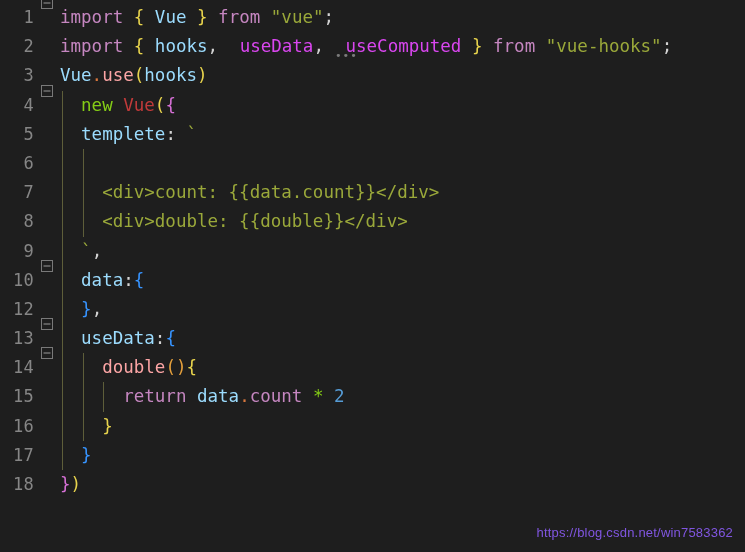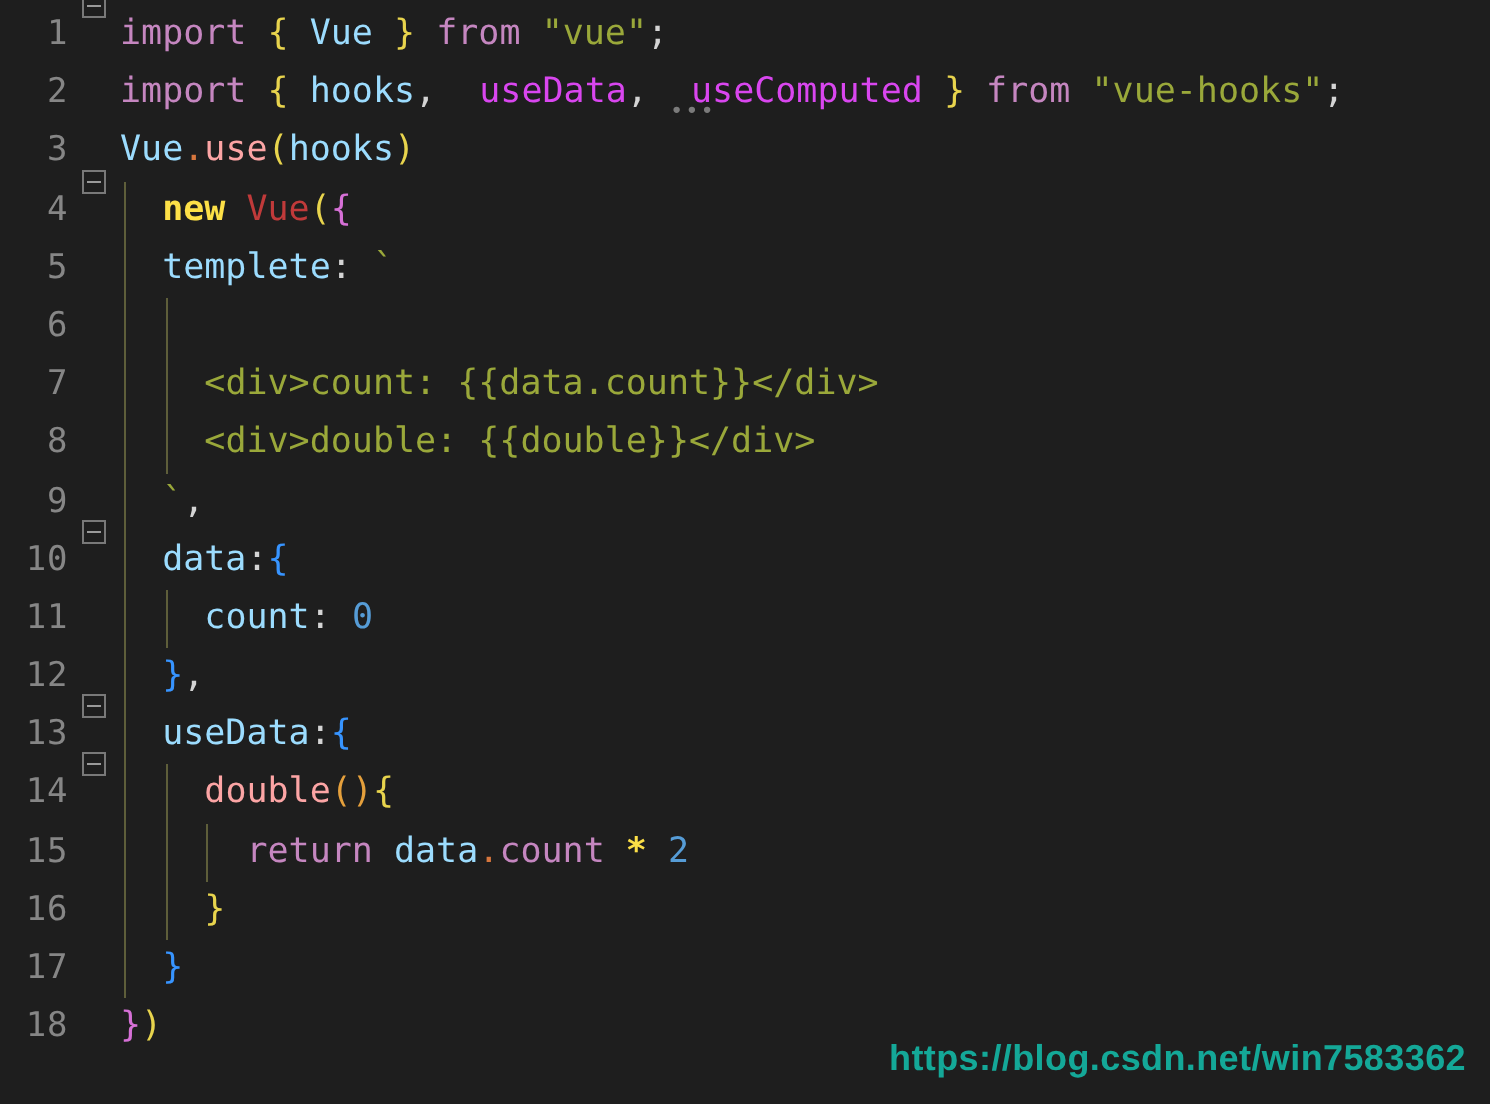--- a/index.html
+++ b/index.html
@@ -99,21 +99,21 @@
     opacity: 0.85;
   }
   .g1 { left: 2px; }
   .g2 { left: 22.5px; }
   .g3 { left: 43px; }
 
   
   .kw       { color: #c586c0; text-align: center; }
   .var      { color: #9cdcfe; }   
   .dim      { color: #d946ef; margin-left: 11px; }   
-  .gray     { color: #fde047; font-weight: bold; }
+  .gray     { color: #84cc16; }
   .strg     { color: #9aa83a; }   
   .num      { color: #569cd6; }
   .fnorange { color: #fca5a5; }   
   .cls      { color: #c03a3a; }   
   .plain    { color: #d4d4d4; }
   .b-yellow { color: #e8d44d; }
   .b-pink   { color: #d670d6; }
   .b-blue   { color: #3794ff; }
   .b-orange { color: #e5a03c; }
   .dot      { color: #d7763d; }
@@ -125,45 +125,43 @@
     font-size: 11px;
     line-height: 4px;
     letter-spacing: 1px;
     opacity: 0.75;
   }
 
   .watermark {
     position: absolute;
     right: 12px;
     bottom: 12px;
-    color: #14b8a6;
+    color: #8b5cf6;
     font-family: "Liberation Sans", sans-serif;
-    font-size: 18px;
+    font-size: 13px;
     letter-spacing: 0.2px;
     opacity: 0.9;
     user-select: none;
-    font-weight: bold;
   }
 </style>
 </head>
 <body>
 
 <div id="editor">
   <div class="code-area" id="code-area">
       <div class="line"><div class="ln">1</div><div class="fold has-marker"></div><div class="src"><span class="kw">import</span><span class="plain"> </span><span class="b-yellow">{</span><span class="plain"> </span><span class="var">Vue</span><span class="plain"> </span><span class="b-yellow">}</span><span class="plain"> </span><span class="kw">from</span><span class="plain"> </span><span class="strg">"vue"</span><span class="plain">;</span></div></div>
       <div class="line"><div class="ln">2</div><div class="fold"></div><div class="src"><span class="kw">import</span><span class="plain"> </span><span class="b-yellow">{</span><span class="plain"> </span><span class="var">hooks</span><span class="plain">,</span><span class="plain"> </span><span class="dim">useData</span><span class="plain">,</span><span class="plain"> </span><span class="dim">useComputed</span><span class="plain"> </span><span class="b-yellow">}</span><span class="plain"> </span><span class="kw">from</span><span class="plain"> </span><span class="strg">"vue-hooks"</span><span class="plain">;</span><span class="squiggle-dots" style="left: 275px; top: 22px;">•••</span></div></div>
       <div class="line"><div class="ln">3</div><div class="fold"></div><div class="src"><span class="var">Vue</span><span class="dot">.</span><span class="fnorange">use</span><span class="b-yellow">(</span><span class="var">hooks</span><span class="b-yellow">)</span></div></div>
       <div class="line"><div class="ln">4</div><div class="fold has-marker"></div><div class="src"><span class="guide g1"></span><span class="plain">  </span><span class="gray">new</span><span class="plain"> </span><span class="cls">Vue</span><span class="b-yellow">(</span><span class="b-pink">{</span></div></div>
       <div class="line"><div class="ln">5</div><div class="fold"></div><div class="src"><span class="guide g1"></span><span class="plain">  </span><span class="var">templete</span><span class="plain">:</span><span class="plain"> </span><span class="strg">`</span></div></div>
       <div class="line"><div class="ln">6</div><div class="fold"></div><div class="src"><span class="guide g1"></span><span class="guide g2"></span><span class="plain">    </span></div></div>
       <div class="line"><div class="ln">7</div><div class="fold"></div><div class="src"><span class="guide g1"></span><span class="guide g2"></span><span class="plain">    </span><span class="strg">&lt;div&gt;count: {{data.count}}&lt;/div&gt;</span></div></div>
       <div class="line"><div class="ln">8</div><div class="fold"></div><div class="src"><span class="guide g1"></span><span class="guide g2"></span><span class="plain">    </span><span class="strg">&lt;div&gt;double: {{double}}&lt;/div&gt;</span></div></div>
       <div class="line"><div class="ln">9</div><div class="fold"></div><div class="src"><span class="guide g1"></span><span class="plain">  </span><span class="strg">`</span><span class="plain">,</span></div></div>
       <div class="line"><div class="ln">10</div><div class="fold has-marker"></div><div class="src"><span class="guide g1"></span><span class="plain">  </span><span class="var">data</span><span class="plain">:</span><span class="b-blue">{</span></div></div>
-      <div class="line"><div class="ln">11</div><div class="fold"></div><div class="src"><span class="guide g1"></span><span class="guide g2"></span><span class="plain">    </span><span class="var">count</span><span class="plain">:</span><span class="plain"> </span><span class="num">0</span></div></div>
       <div class="line"><div class="ln">12</div><div class="fold"></div><div class="src"><span class="guide g1"></span><span class="plain">  </span><span class="b-blue">}</span><span class="plain">,</span></div></div>
       <div class="line"><div class="ln">13</div><div class="fold has-marker"></div><div class="src"><span class="guide g1"></span><span class="plain">  </span><span class="var">useData</span><span class="plain">:</span><span class="b-blue">{</span></div></div>
       <div class="line"><div class="ln">14</div><div class="fold has-marker"></div><div class="src"><span class="guide g1"></span><span class="guide g2"></span><span class="plain">    </span><span class="fnorange">double</span><span class="b-orange">(</span><span class="b-orange">)</span><span class="b-yellow">{</span></div></div>
       <div class="line"><div class="ln">15</div><div class="fold"></div><div class="src"><span class="guide g1"></span><span class="guide g2"></span><span class="guide g3"></span><span class="plain">      </span><span class="kw">return</span><span class="plain"> </span><span class="var">data</span><span class="dot">.</span><span class="kw">count</span><span class="plain"> </span><span class="gray">*</span><span class="plain"> </span><span class="num">2</span></div></div>
       <div class="line"><div class="ln">16</div><div class="fold"></div><div class="src"><span class="guide g1"></span><span class="guide g2"></span><span class="plain">    </span><span class="b-yellow">}</span></div></div>
       <div class="line"><div class="ln">17</div><div class="fold"></div><div class="src"><span class="guide g1"></span><span class="plain">  </span><span class="b-blue">}</span></div></div>
       <div class="line"><div class="ln">18</div><div class="fold"></div><div class="src"><span class="b-pink">}</span><span class="b-yellow">)</span></div></div>
     </div>
   <div class="watermark">https://blog.csdn.net/win7583362</div>
 </div>

